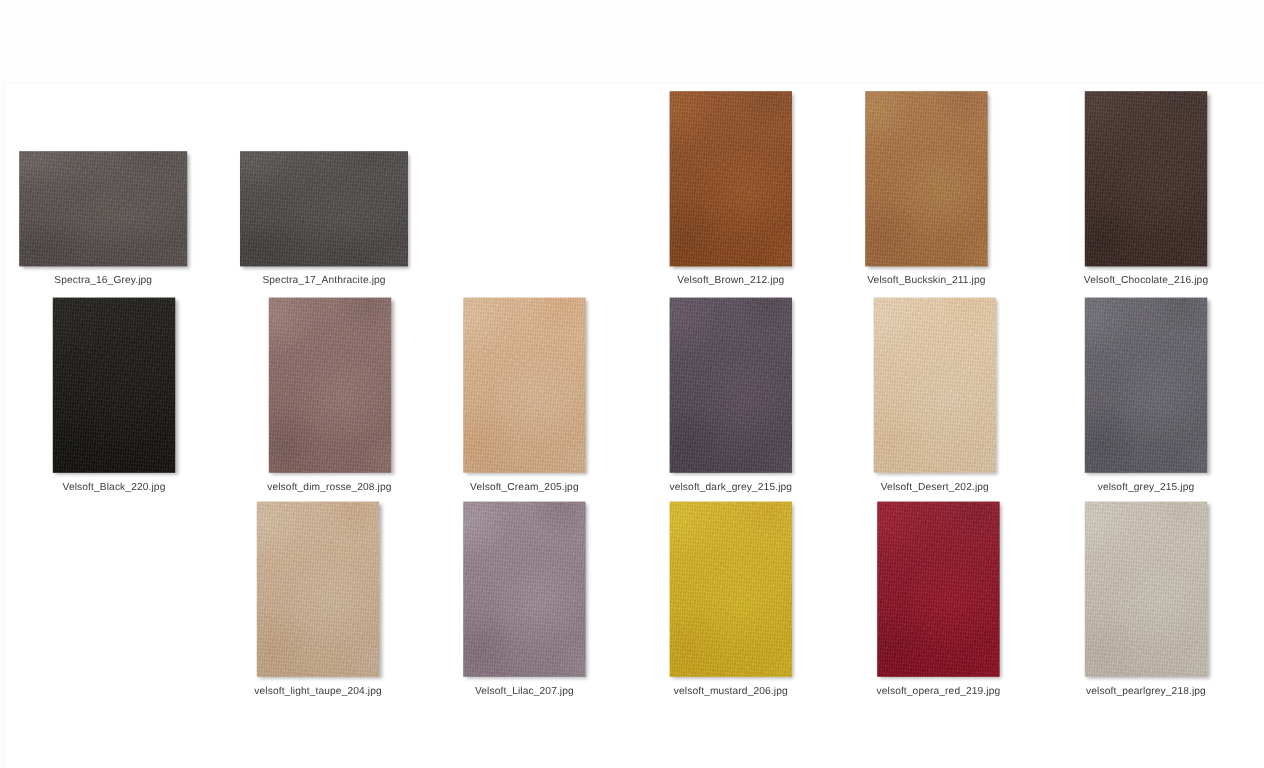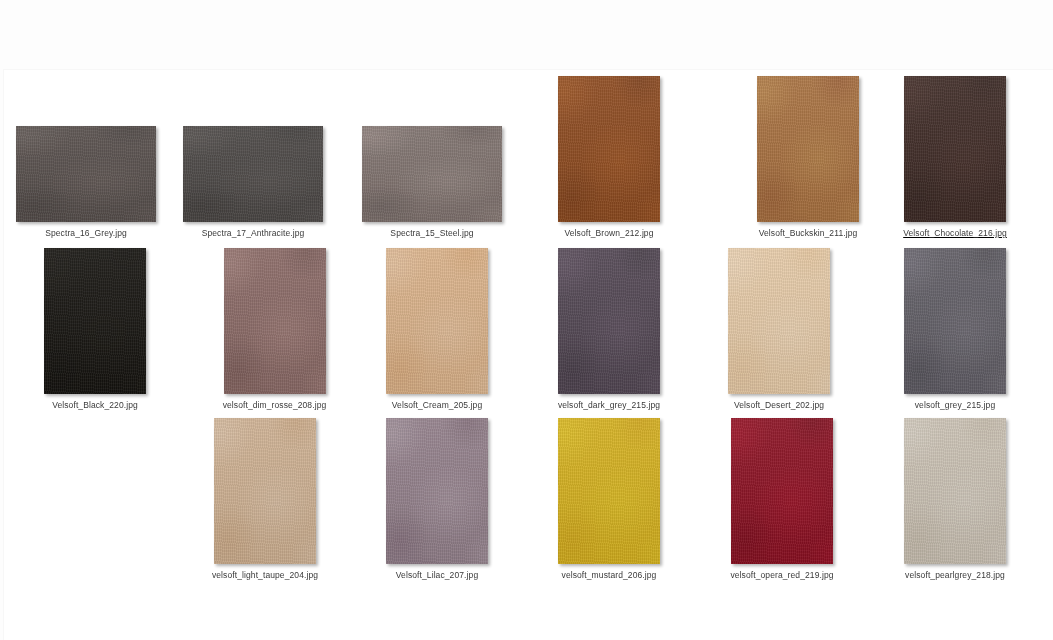--- a/index.html
+++ b/index.html
@@ -105,45 +105,39 @@
 <div id="page-backdrop"></div>
 
 <div id="sheet">
   <div id="grid">
       <div class="cell" style="left: 12px; top: 56px; width: 140px;">
         <div class="thumb-wrap" style="width: 140px; height: 96px;">
           <div class="thumb" style="background-color: rgb(87, 79, 76);"></div>
         </div>
         <div class="caption">Spectra_16_Grey.jpg</div>
       </div>
-      <div class="cell" style="left: 168px; top: 56px; width: 162px;">
+      <div class="cell" style="left: 185px; top: 56px; width: 162px;">
         <div class="thumb-wrap" style="width: 140px; height: 96px;">
           <div class="thumb" style="background-color: rgb(75, 71, 69);"></div>
         </div>
         <div class="caption">Spectra_17_Anthracite.jpg</div>
       </div>
-      <div class="cell" style="left: 358px; top: 56px; width: 140px;">
-        <div class="thumb-wrap" style="width: 140px; height: 96px;">
-          <div class="thumb" style="background-color: rgb(128, 115, 111);"></div>
-        </div>
-        <div class="caption">Spectra_15_Steel.jpg</div>
-      </div>
       <div class="cell" style="left: 554px; top: 6px; width: 102px;">
         <div class="thumb-wrap" style="width: 102px; height: 146px;">
           <div class="thumb" style="background-color: rgb(142, 74, 30);"></div>
         </div>
         <div class="caption">Velsoft_Brown_212.jpg</div>
       </div>
-      <div class="cell" style="left: 727px; top: 6px; width: 82px; margin-left: 36px;">
+      <div class="cell" style="left: 727px; top: 6px; width: 82px;">
         <div class="thumb-wrap" style="width: 102px; height: 146px;">
           <div class="thumb" style="background-color: rgb(169, 113, 63);"></div>
         </div>
         <div class="caption">Velsoft_Buckskin_211.jpg</div>
       </div>
-      <div class="cell" style="left: 900px; top: 6px; width: 102px; text-decoration: underline;">
+      <div class="cell" style="left: 900px; top: 6px; width: 102px;">
         <div class="thumb-wrap" style="width: 102px; height: 146px;">
           <div class="thumb" style="background-color: rgb(62, 42, 37);"></div>
         </div>
         <div class="caption">Velsoft_Chocolate_216.jpg</div>
       </div>
       <div class="cell" style="left: 40px; top: 178px; width: 102px; justify-content: center;">
         <div class="thumb-wrap" style="width: 102px; height: 146px;">
           <div class="thumb" style="background-color: rgb(21, 19, 15);"></div>
         </div>
         <div class="caption">Velsoft_Black_220.jpg</div>

